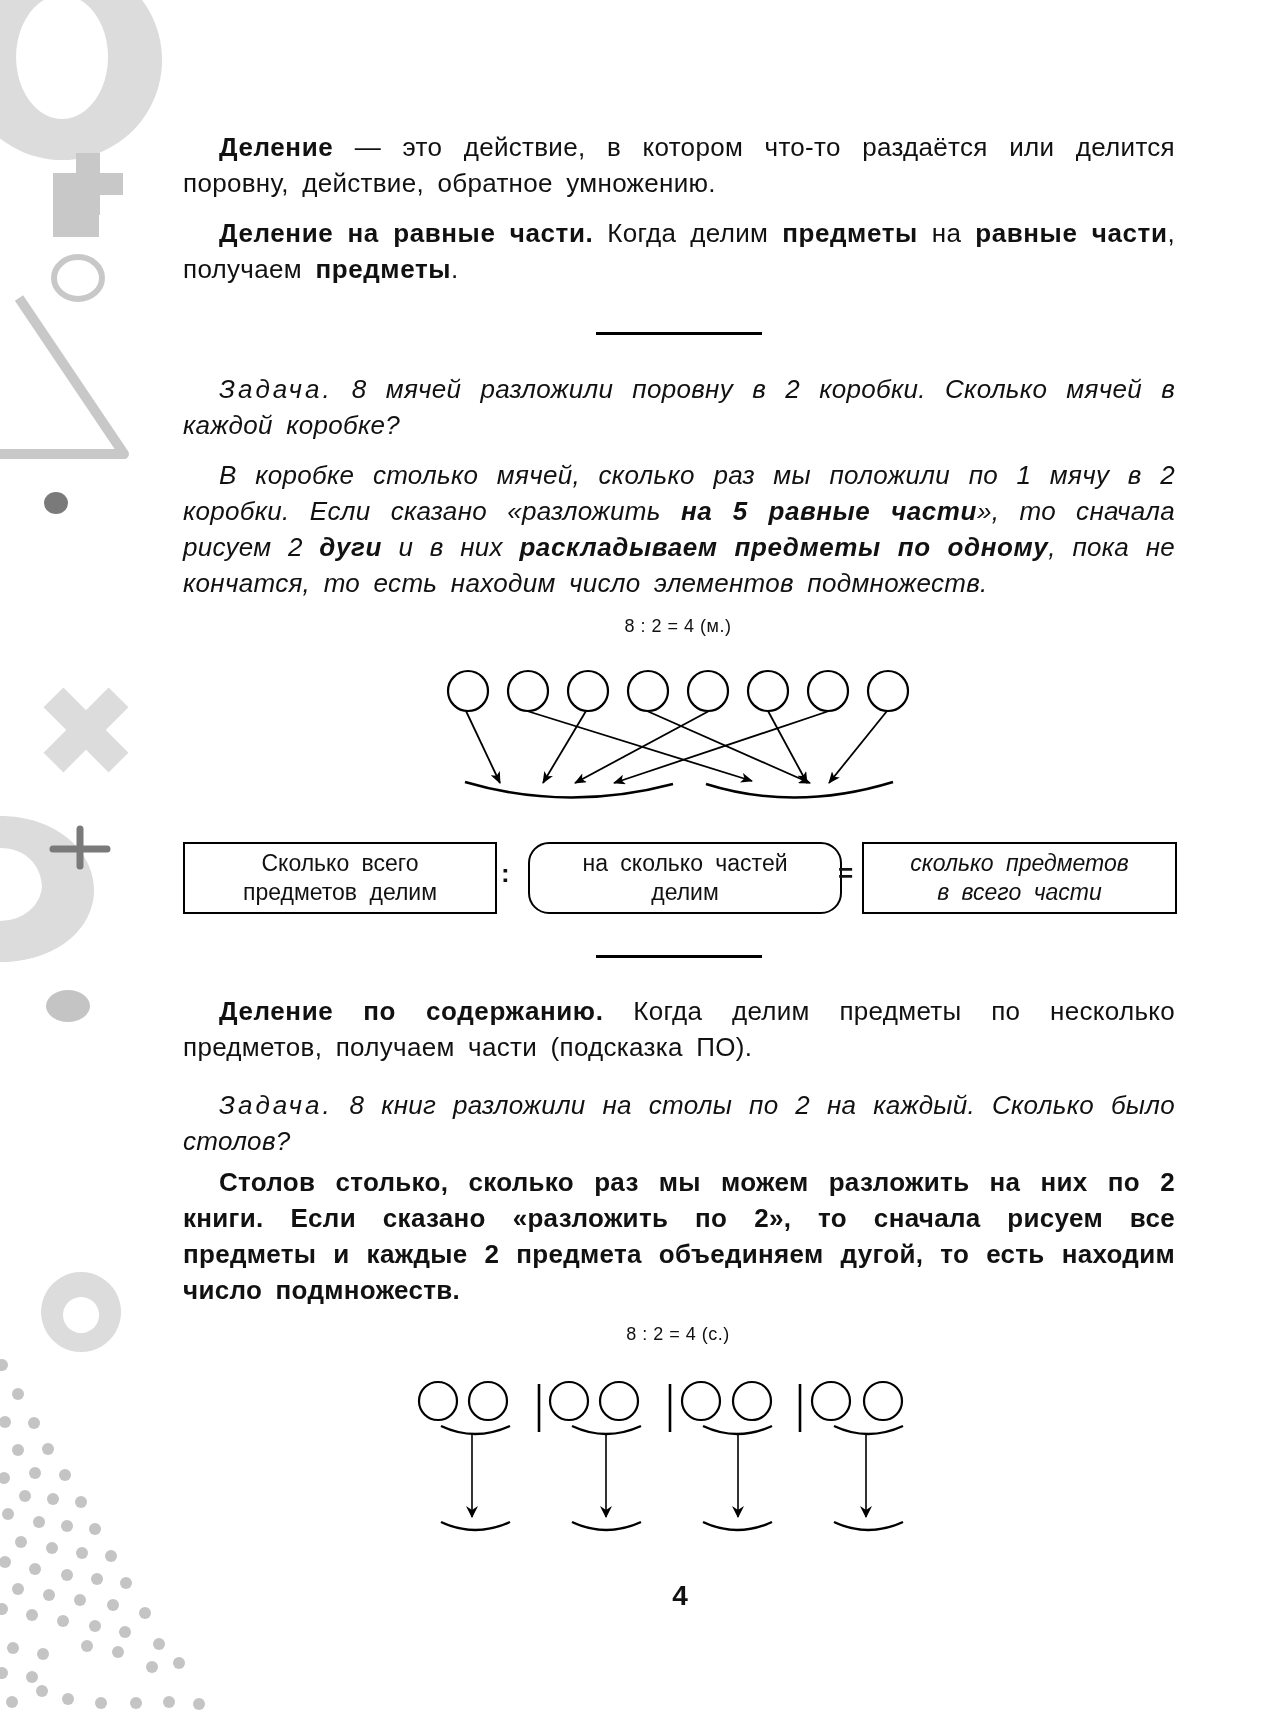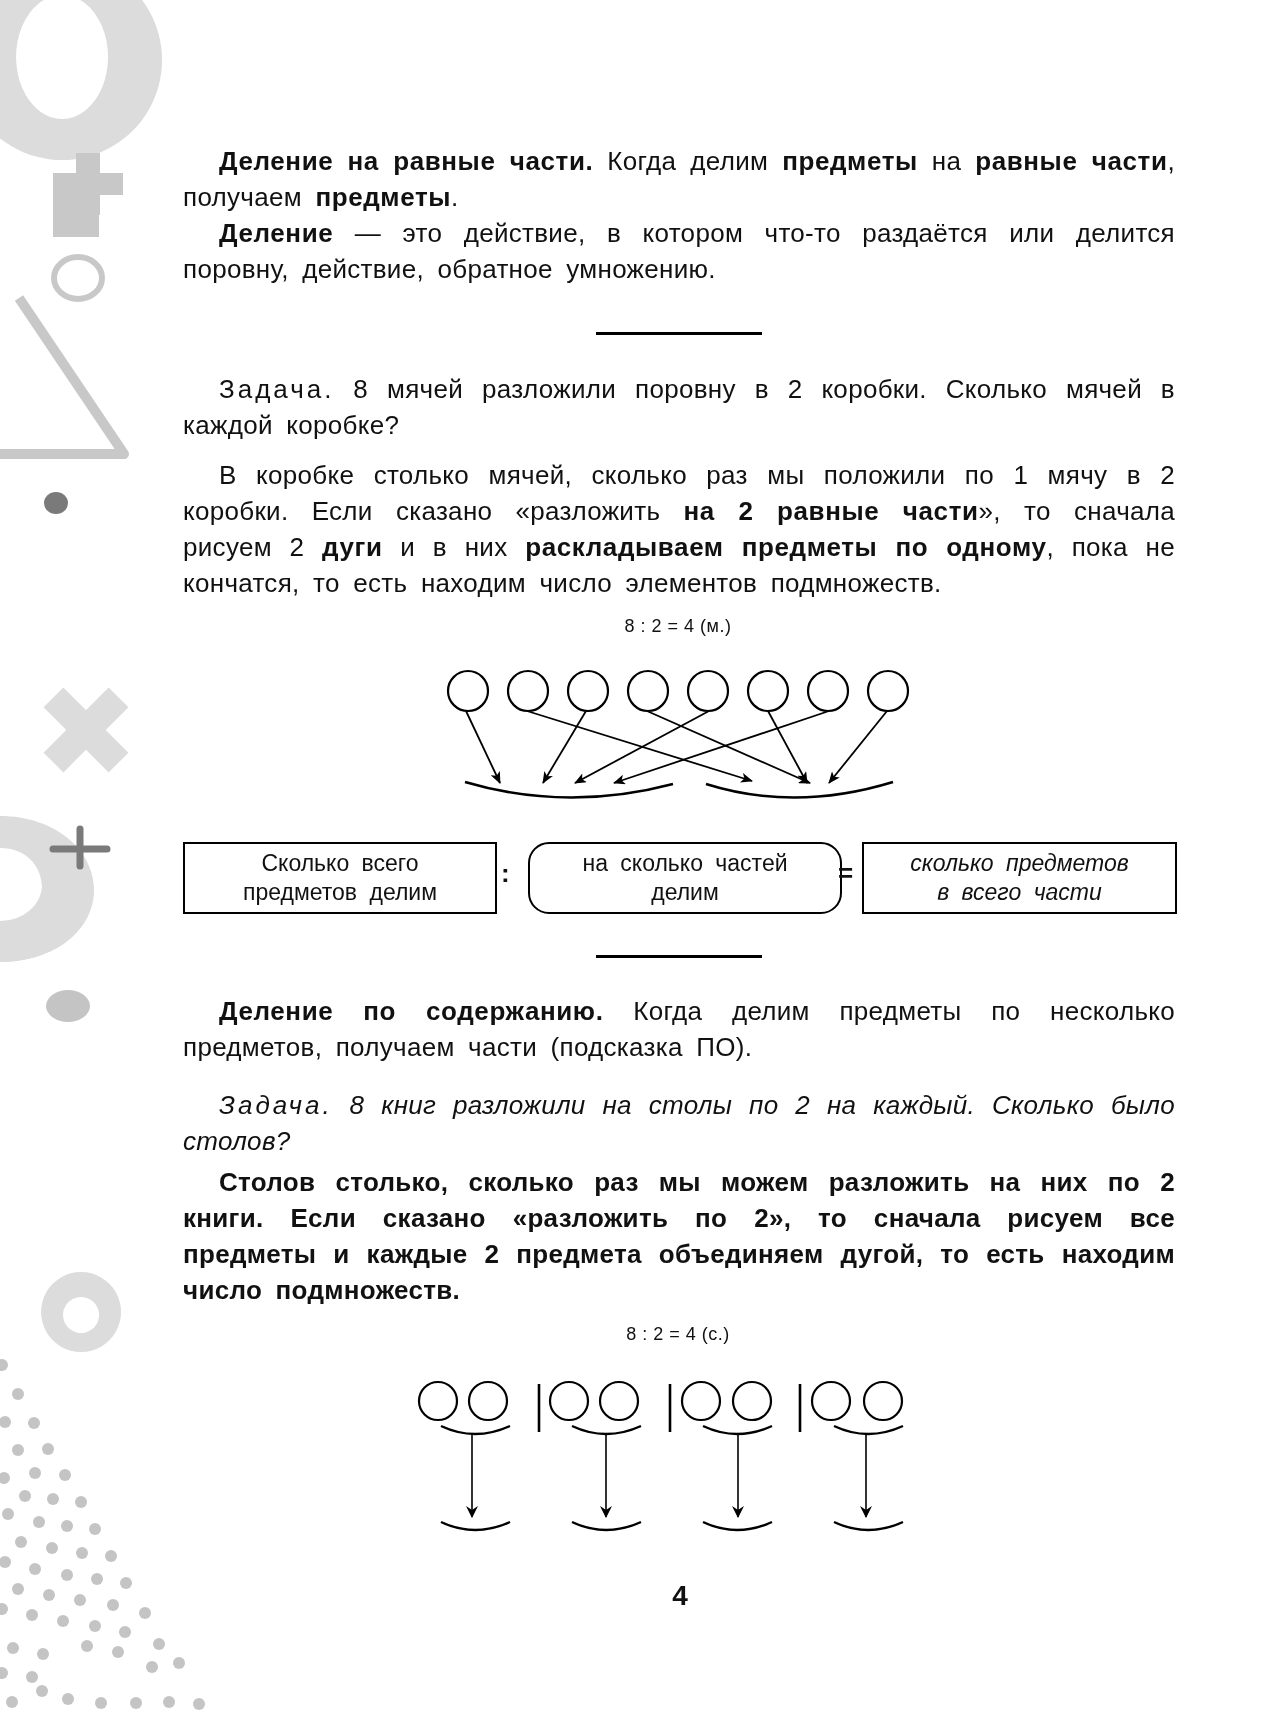--- a/index.html
+++ b/index.html
@@ -109,29 +109,29 @@
       <circle cx="101" cy="1703" r="6"></circle>
       <circle cx="136" cy="1703" r="6"></circle>
       <circle cx="169" cy="1702" r="6"></circle>
       <circle cx="199" cy="1704" r="6"></circle>
     <circle cx="12" cy="1702" r="6"></circle>
       <circle cx="42" cy="1691" r="6"></circle>
   </g>
 </svg>
 
 <div class="content" style="top:129px;">
+  <p class="para"><b>Деление</b><span> — это действие, в котором что-то раздаётся или делится поровну, действие, обратное умножению.</span></p>
   <p class="para" style="margin-top:14px;"><b>Деление на равные части.</b><span> Когда делим </span><b>предметы</b><span> на </span><b>равные части</b><span>, получаем </span><b>предметы</b><span>.</span></p>
-  <p class="para"><b>Деление</b><span> — это действие, в котором что-то раздаётся или делится поровну, действие, обратное умножению.</span></p>
 </div>
 
 <div class="hr" style="left:596px; top:332px; width:166px;"></div>
 
-<div class="content" style="top:371px;">
+<div class="content" style="top:371px;font-style:italic;">
   <p class="para"><span class="spaced">Задача.</span><span> 8 мячей разложили поровну в 2 коробки. Сколько мячей в каждой коробке?</span></p>
-  <p class="para" style="margin-top:14px;"><span>В коробке столько мячей, сколько раз мы положили по 1 мячу в 2 коробки. Если сказано «разложить </span><b>на 2 равные части</b><span>», то сначала рисуем 2 </span><b>дуги</b><span> и в них </span><b>раскладываем предметы по одному</b><span>, пока не кончатся, то есть находим число элементов подмножеств.</span></p>
+  <p class="para" style="margin-top:14px;"><span>В коробке столько мячей, сколько раз мы положили по 1 мячу в 2 коробки. Если сказано «разложить </span><b>на 5 равные части</b><span>», то сначала рисуем 2 </span><b>дуги</b><span> и в них </span><b>раскладываем предметы по одному</b><span>, пока не кончатся, то есть находим число элементов подмножеств.</span></p>
 </div>
 
 <div class="formula" style="left:528px; top:616px;">8 : 2 = 4 (м.)</div>
 
 <svg class="diagram" style="left:430px; top:660px;" width="500" height="150" viewBox="430 660 500 150">
   <defs>
     <marker id="ah" markerWidth="12" markerHeight="10" refX="11" refY="5" orient="auto" markerUnits="userSpaceOnUse">
       <path d="M0,0 L12,5 L0,10 L3,5 Z" fill="#000"></path>
     </marker>
   </defs>

